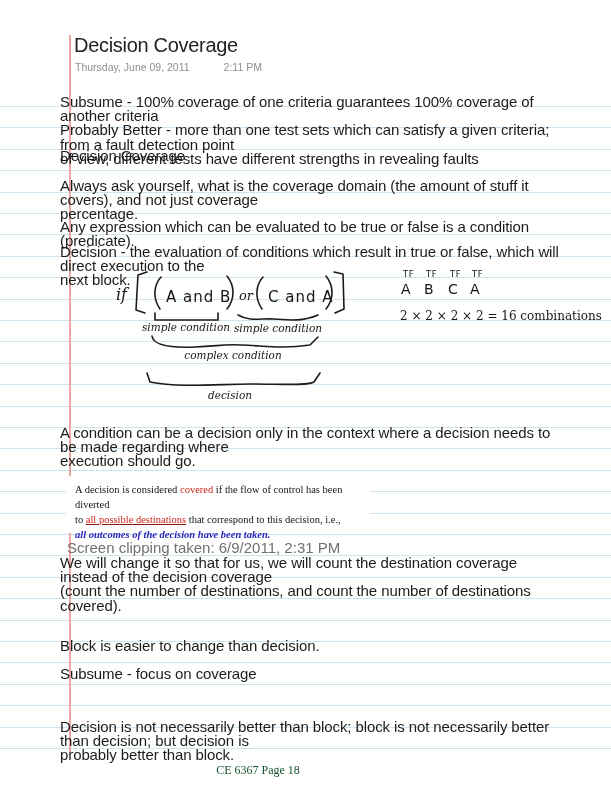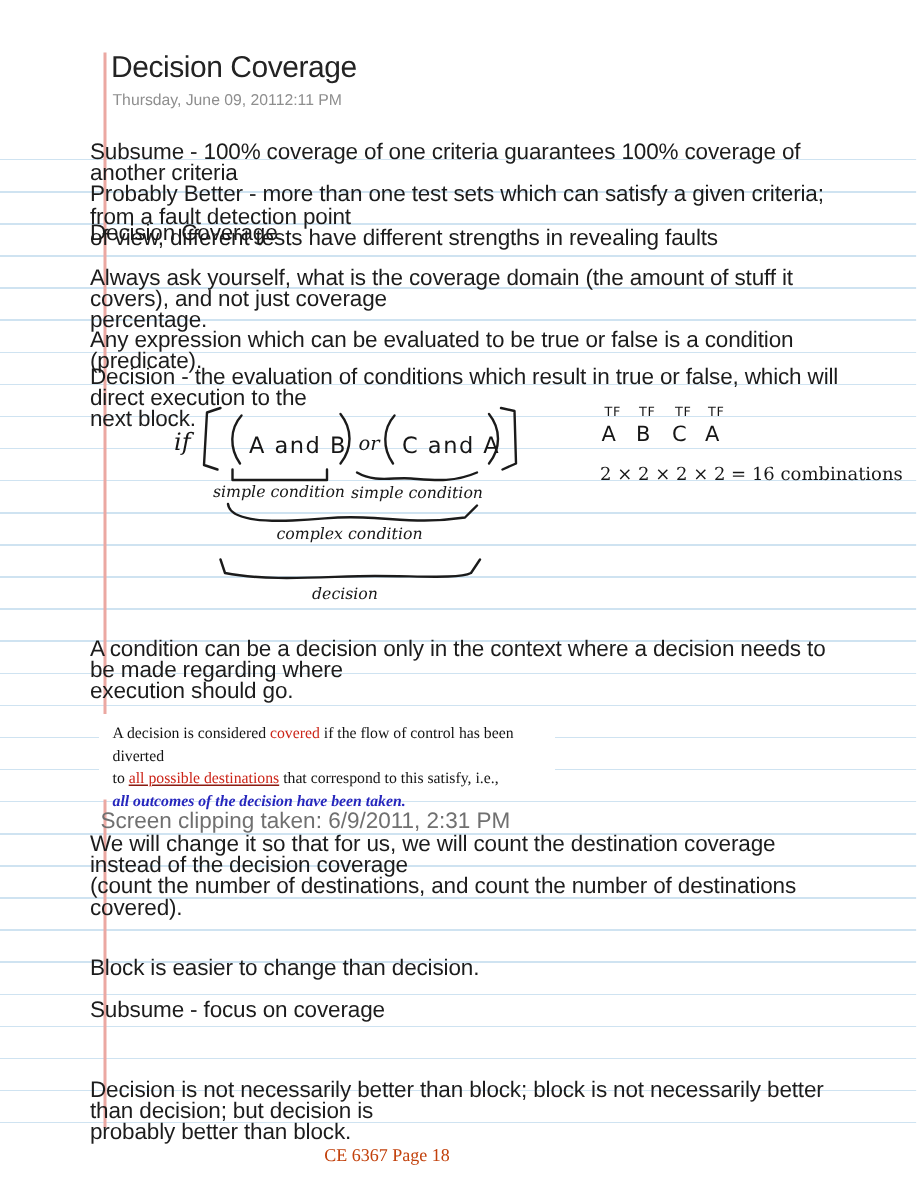--- a/index.html
+++ b/index.html
@@ -2,32 +2,32 @@
 <html><head>
 <meta charset="utf-8">
 <style>
   html,body{margin:0;padding:0;background:#fff;}
   .page{position:relative;width:611px;height:792px;background:#ffffff;overflow:hidden;
         font-family:"Liberation Sans",sans-serif;color:#1c1c1c;}
   .rules{position:absolute;left:0;top:106px;width:611px;height:645px;
          background:repeating-linear-gradient(to bottom,#cfe3f1 0 1px,transparent 1px 21.4px);}
   .margin-line{position:absolute;left:69px;top:35px;width:2px;height:717px;background:#eba8a2;}
   .title{position:absolute;left:74px;top:34px;font-size:20px;letter-spacing:-0.3px;color:#232323;}
-  .meta{position:absolute;left:75px;top:61px;font-size:10.5px;color:#8e8e8e;display:flex;}
+  .meta{position:absolute;left:75px;top:61px;font-size:10.5px;color:#8e8e8e;display:flex;gap:34px;}
   .para{position:absolute;left:60px;width:505px;font-size:15px;line-height:14.2px;
         letter-spacing:-0.1px;white-space:pre-line;color:#1c1c1c;}
   .clip-box{position:absolute;left:66px;top:476px;width:304px;height:57px;background:#ffffff;
             font-family:Liberation Serif, serif;font-size:10.5px;line-height:15px;color:#141414;
             padding:6px 0 0 9px;box-sizing:border-box;}
   .red-word{color:#cc2418;}
   .red-link{color:#cc2418;text-decoration:underline;text-decoration-color:#8b1a10;}
   .blue-line{color:#2626bd;font-style:italic;font-weight:600;}
   .clip-caption{position:absolute;left:67px;top:539px;font-size:15px;color:#707070;}
   .footer{position:absolute;left:0;top:763px;width:516px;text-align:center;
-          font-family:"Liberation Serif",serif;font-size:12px;color:#c2410c;}
+          font-family:"Liberation Serif",serif;font-size:12px;color:#14532d;}
   .hw{position:absolute;left:70px;top:260px;}
   .ink{stroke:#1b1b1b;stroke-width:1.6;fill:none;stroke-linecap:round;stroke-linejoin:round;}
   .hw-big{font:15px "DejaVu Sans",sans-serif;fill:#161616;letter-spacing:1px;}
   .hw-if{font:italic 16px "DejaVu Serif",serif;fill:#161616;}
   .hw-or{font:italic 13px "DejaVu Serif",serif;fill:#161616;}
   .hw-label{font:italic 10.5px "DejaVu Serif",serif;fill:#161616;}
   .hw-tf{font:8.5px "DejaVu Sans",sans-serif;fill:#161616;letter-spacing:0.5px;}
   .hw-var{font:14px "DejaVu Sans",sans-serif;fill:#161616;}
   .hw-math{font:12px "DejaVu Serif",serif;fill:#161616;}
 </style>
@@ -91,19 +91,19 @@
     <text class="hw-tf" x="402" y="17">TF</text>
     <text class="hw-var" x="331" y="34">A</text>
     <text class="hw-var" x="354" y="34">B</text>
     <text class="hw-var" x="378" y="34">C</text>
     <text class="hw-var" x="400" y="34">A</text>
     <text class="hw-math" x="330" y="60">2 × 2 × 2 × 2  =  16 combinations</text>
   </svg>
 
   <div class="clip-box">
     <div><span>A decision is considered </span><span class="red-word">covered</span><span> if the flow of control has been diverted</span></div>
-    <div><span>to </span><span class="red-link">all possible destinations</span><span> that correspond to this satisfy, i.e.,</span></div>
+    <div><span>to </span><span class="red-link">all possible destinations</span><span> that correspond to this decision, i.e.,</span></div>
     <div class="blue-line">all outcomes of the decision have been taken.</div>
   </div>
   <div class="clip-caption">Screen clipping taken: 6/9/2011, 2:31 PM</div>
 
   <div class="footer">CE 6367 Page 18</div>
 </div>
 
 </body></html>

